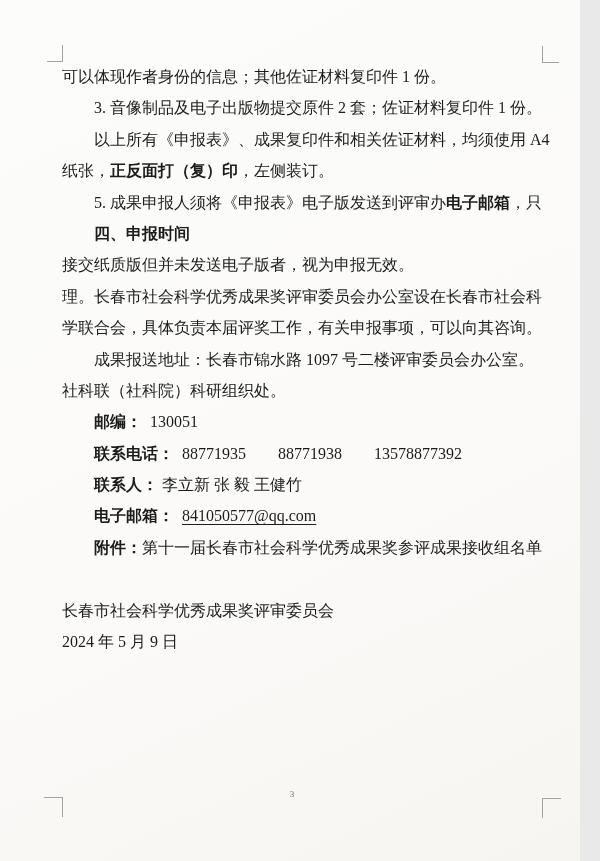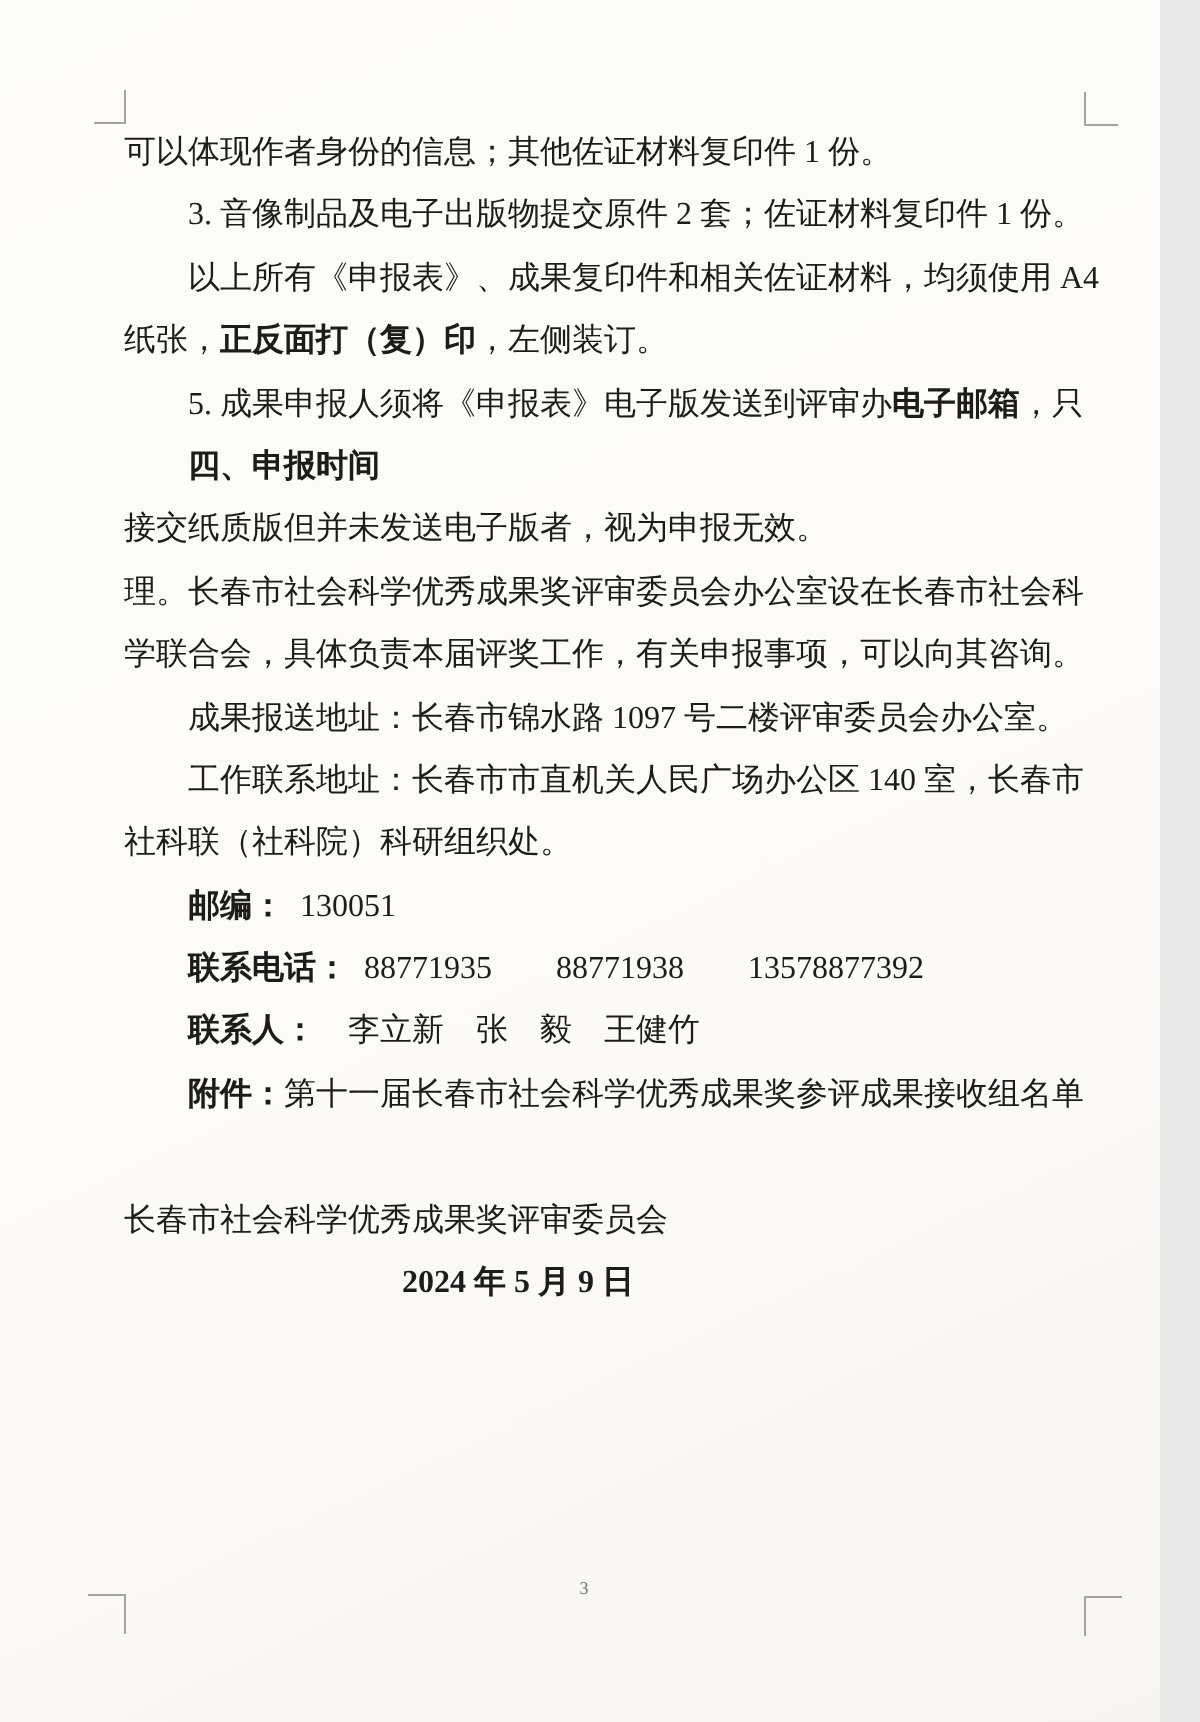--- a/index.html
+++ b/index.html
@@ -29,25 +29,25 @@
   .content {
     position: absolute;
     left: 62px; top: 61px; width: 480px;
     font-size: 16px;
   }
   .line { height: 31.4px; line-height: 31.4px; white-space: nowrap; }
   .indent { padding-left: 32px; }
   .b { font-weight: 700; }
   .u { text-decoration: underline; text-underline-offset: 3px; }
   .gap-sm { margin-left: 8px; }
-  .gap-md { margin-left: 16px; }
+  .gap-md { margin-left: 4px; }
   .gap-lg { margin-left: 32px; }
   .blank { height: 31.4px; }
   .sig-org  { text-align: left; padding-right: 0; }
-  .sig-date { text-align: center; padding-right: 86px; font-weight: bold; }
+  .sig-date { text-align: left; padding-right: 86px; }
 
   .page-number {
     position: absolute;
     left: 4px; right: 0; top: 789px;
     text-align: center;
     font-size: 9px; color: #6f6f6f;
     font-family: "Liberation Serif", "DejaVu Serif", serif;
   }
 </style>
 </head>
@@ -77,30 +77,30 @@
 
     <div class="line"><span>接交纸质版但并未发送电子版者，视为申报无效。</span></div>
 
 
     <div class="line"><span>理。长春市社会科学优秀成果奖评审委员会办公室设在长春市社会科</span></div>
 
     <div class="line"><span>学联合会，具体负责本届评奖工作，有关申报事项，可以向其咨询。</span></div>
 
     <div class="line indent"><span>成果报送地址：长春市锦水路 1097 号二楼评审委员会办公室。</span></div>
 
-    <div class="line indent"><span>工作联系地址：长春市市直机关人民广场办公区 140 室，长春市</span></div>
 
     <div class="line"><span>社科联（社科院）科研组织处。</span></div>
 
     <div class="line indent"><span class="b">邮编：</span><span class="gap-sm">130051</span></div>
 
     <div class="line indent"><span class="b">联系电话：</span><span class="gap-sm">88771935</span><span class="gap-lg">88771938</span><span class="gap-lg">13578877392</span></div>
 
     <div class="line indent"><span class="b">联系人：</span><span class="gap-md">李立新</span><span class="gap-md">张</span><span class="gap-md">毅</span><span class="gap-md">王健竹</span></div>
 
+    <div class="line indent"><span class="b">电子邮箱：</span><span class="u gap-sm">841050577@qq.com</span></div>
 
     <div class="line indent"><span class="b">附件：</span><span>第十一届长春市社会科学优秀成果奖参评成果接收组名单</span></div>
 
     <div class="blank"></div>
 
     <div class="line sig-org"><span>长春市社会科学优秀成果奖评审委员会</span></div>
 
     <div class="line sig-date"><span>2024 年 5 月 9 日</span></div>
 
   </div>

